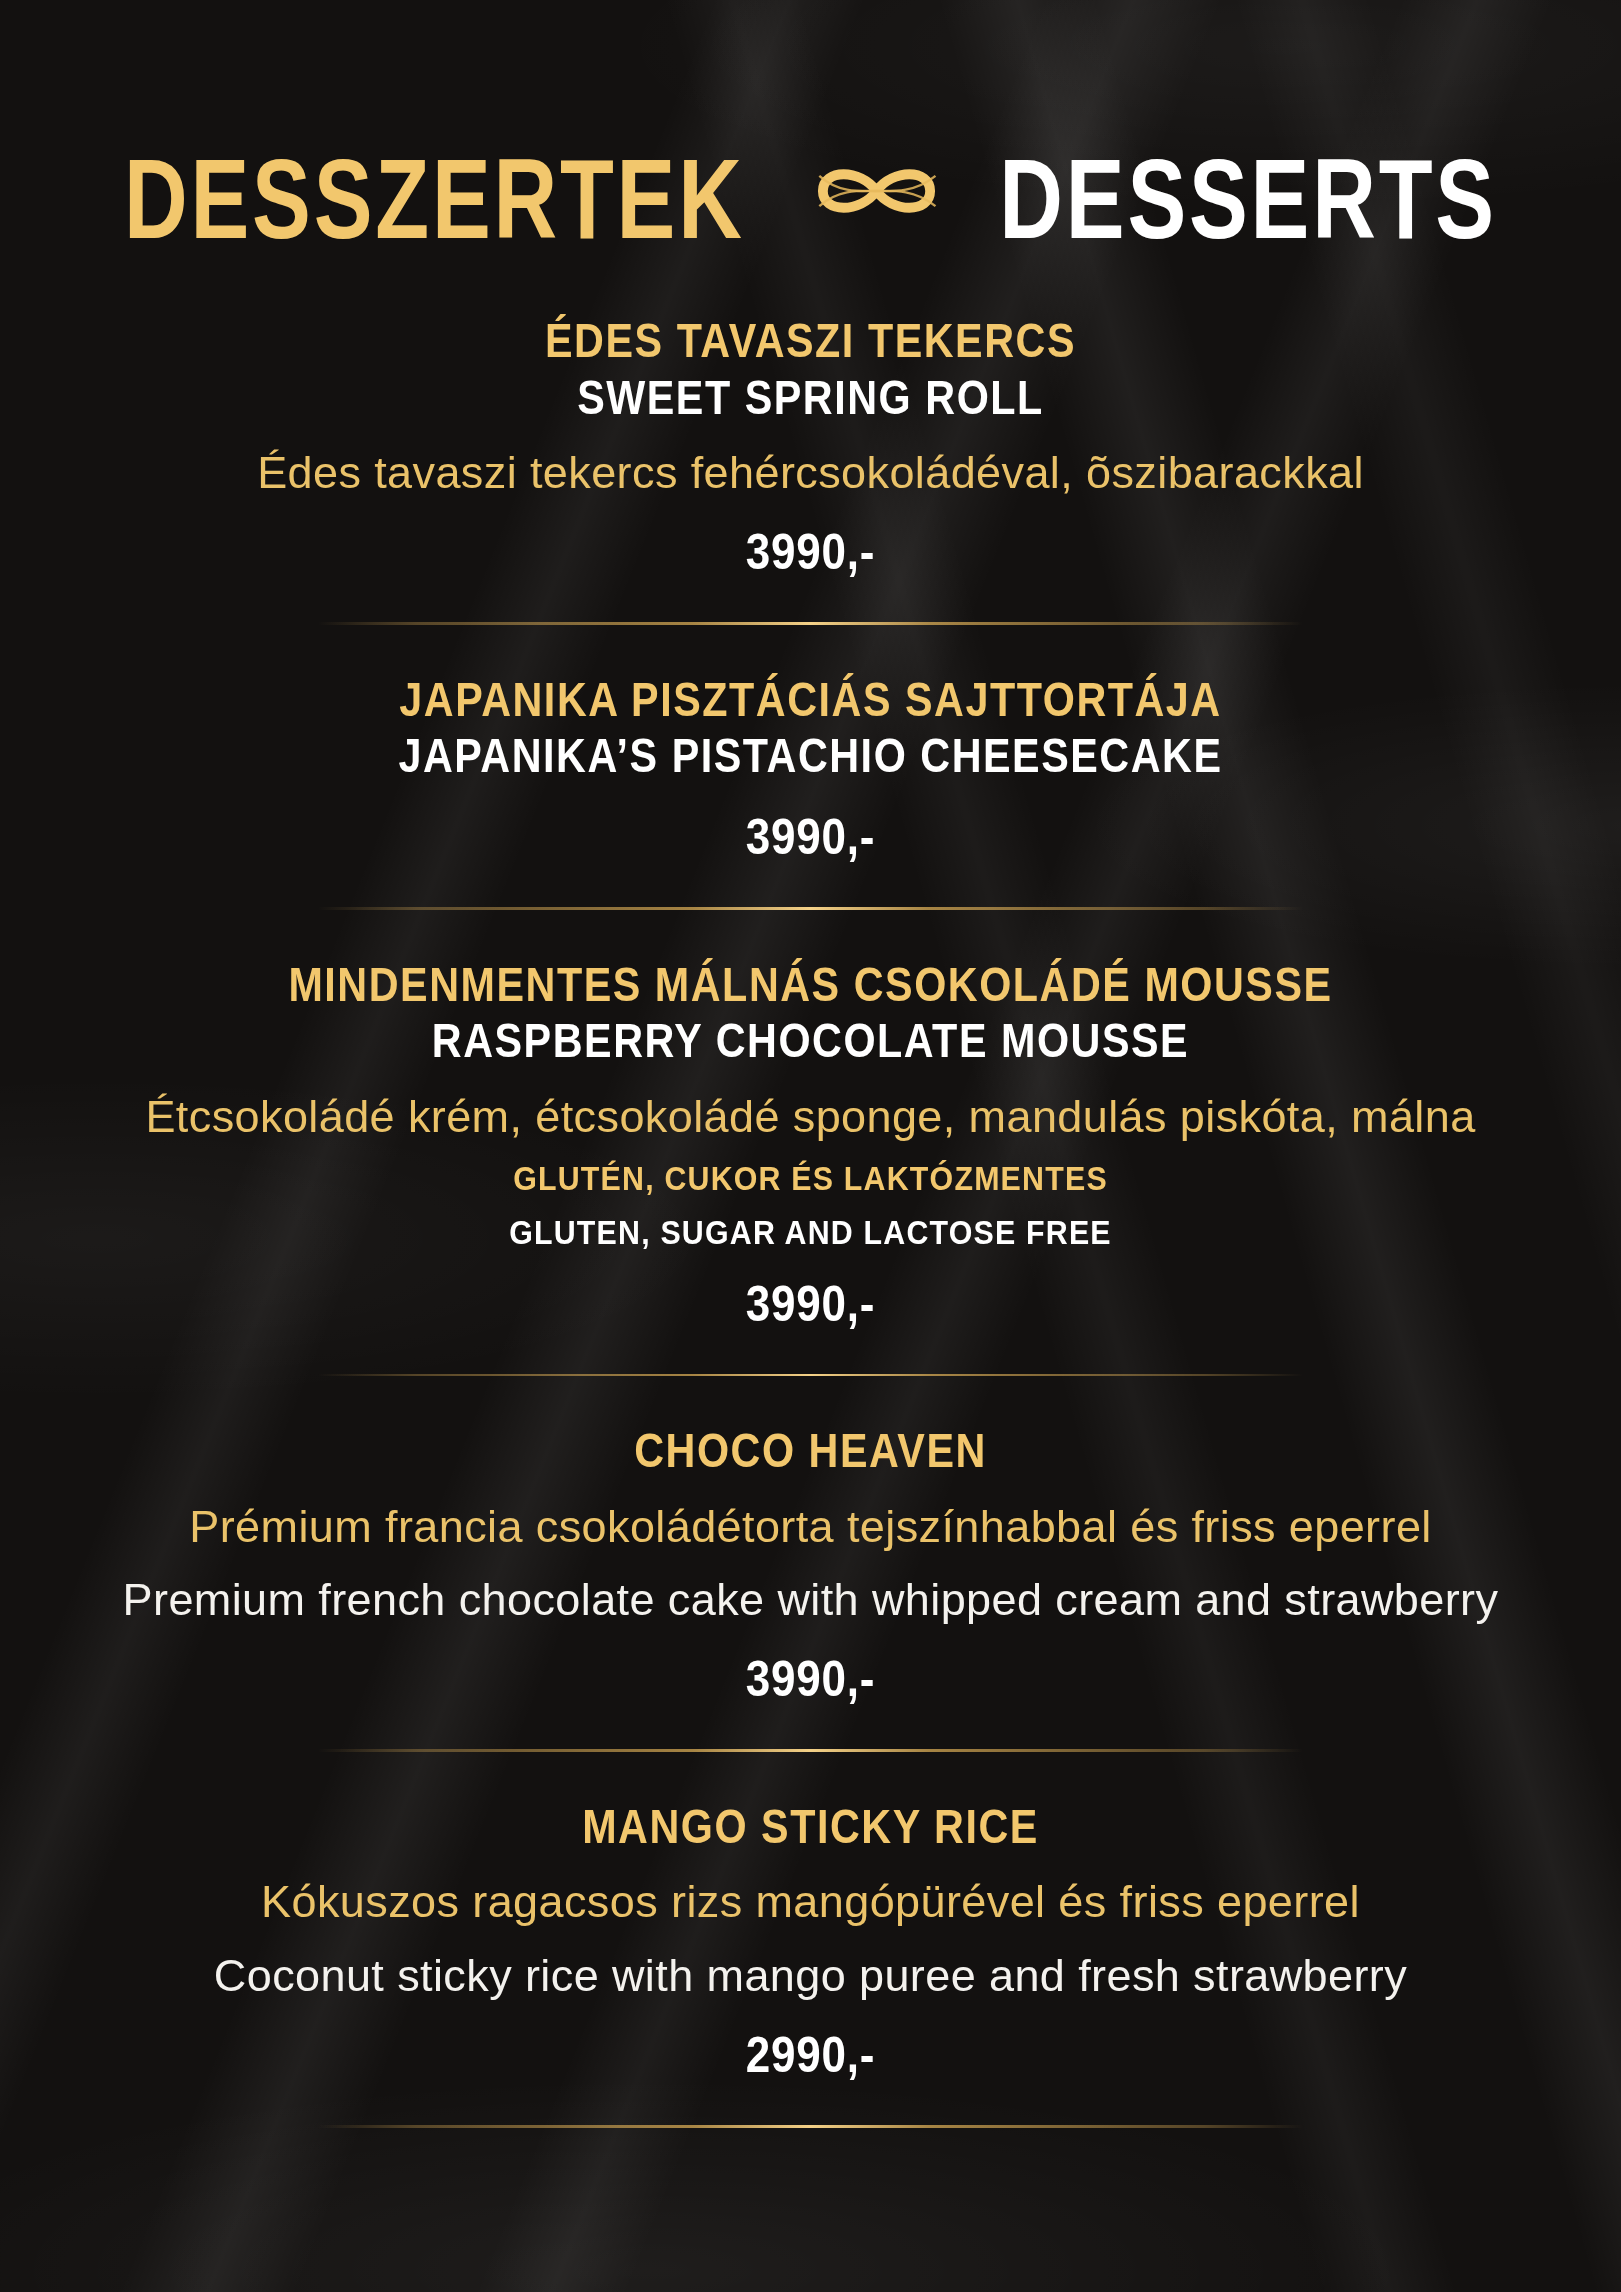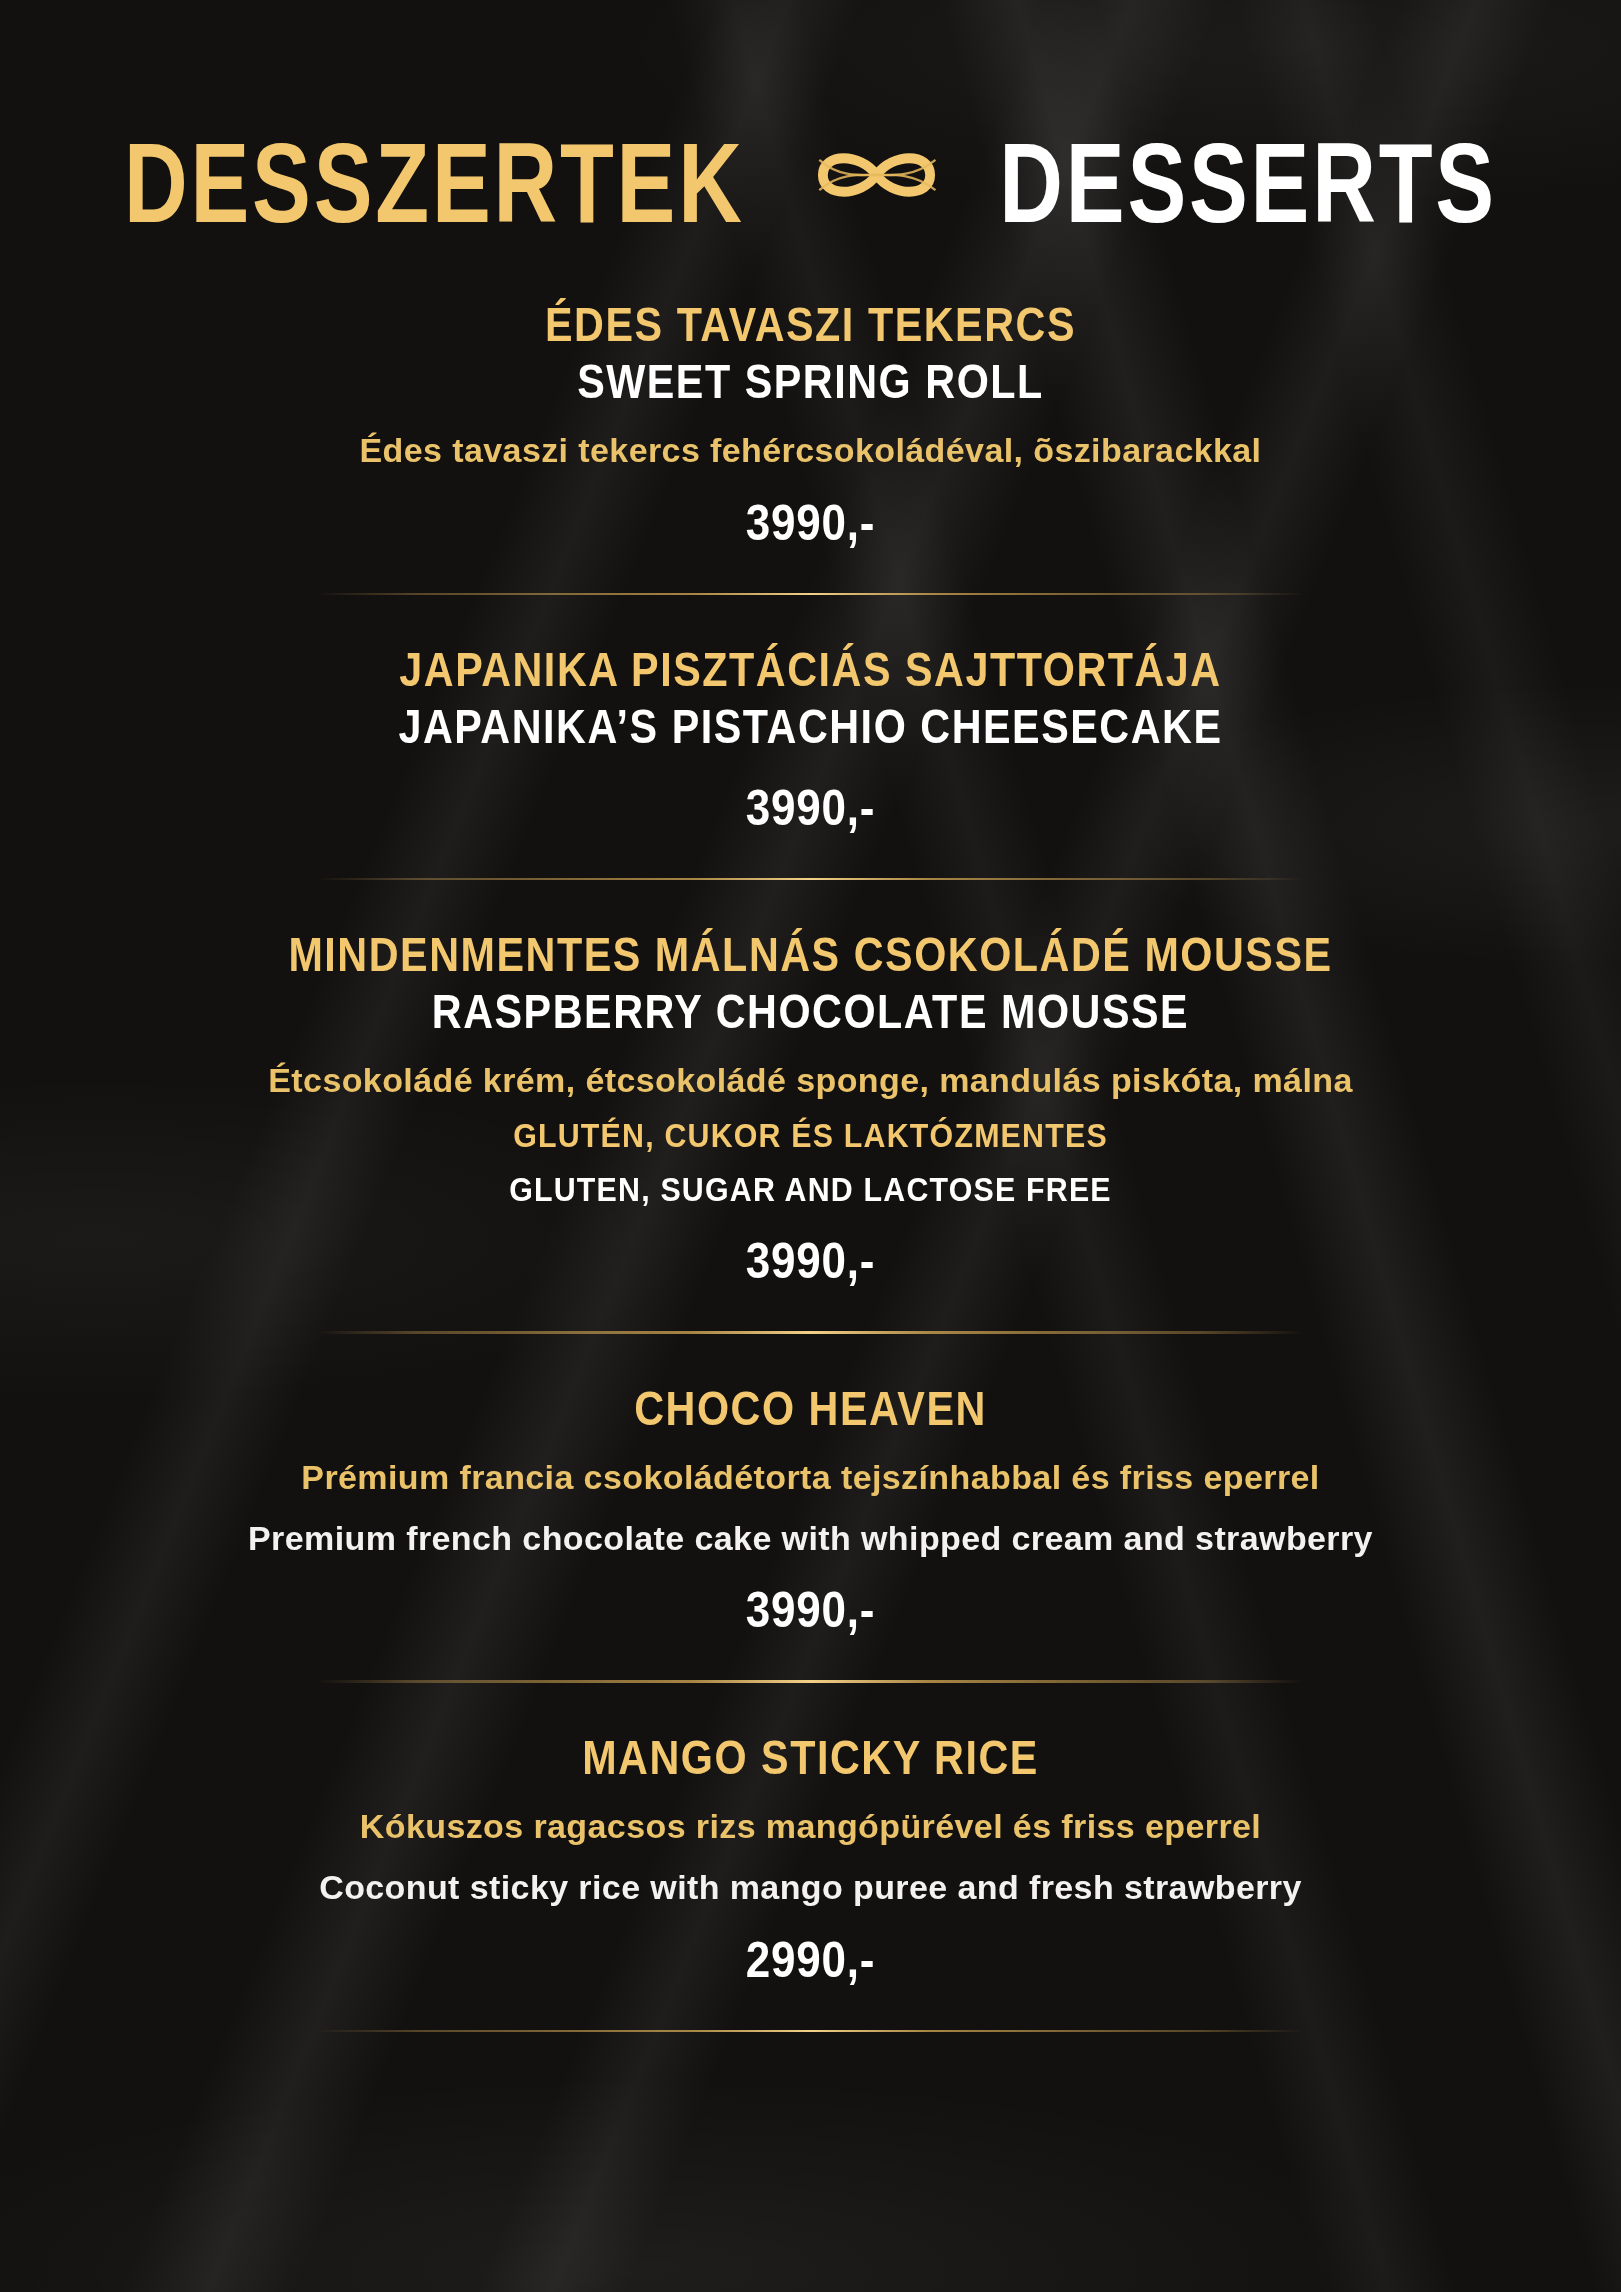--- a/index.html
+++ b/index.html
@@ -26,21 +26,21 @@
       radial-gradient(1075px 269px at 40% 99%, rgba(255,255,255,.05),  transparent 72%),
       linear-gradient(112deg,
         transparent 28%, rgba(255,255,255,.05) 31%, transparent 34%,
         transparent 41%, rgba(255,255,255,.06) 44.5%, transparent 48%,
         transparent 55%, rgba(255,255,255,.05) 58%, transparent 61%),
       linear-gradient(74deg,
         transparent 58%, rgba(255,255,255,.045) 61%, transparent 64%,
         transparent 70%, rgba(255,255,255,.06) 73.5%, transparent 77%,
         transparent 83%, rgba(255,255,255,.04) 86%, transparent 89%);
   }
-  .content{position:relative;z-index:1;padding-top:127px;}
+  .content{position:relative;z-index:1;padding-top:127px;margin-top:16px;}
 
   
   .header{position:relative;height:107px;margin:0 124px 63px 124px;}
   .title-hu,.title-en{
     position:absolute;top:0;
     font-size:113px;font-weight:800;letter-spacing:3.6px;line-height:1;
     white-space:nowrap;
   }
   .title-hu{left:0;color:var(--gold);transform:scaleX(.78);transform-origin:left center;}
   .title-en{right:0;color:var(--white);transform:scaleX(.78);transform-origin:right center;}
@@ -52,21 +52,21 @@
   
   .menu{width:100%;text-align:center;}
   .menu-item{padding:0 56px;}
   .name-hu,.name-en{
     font-size:48px;font-weight:700;letter-spacing:1.8px;line-height:1.18;
     transform:scaleX(.86);
   }
   .name-hu{color:var(--gold);}
   .name-en{color:var(--white);margin-bottom:12.5px;}
   .desc-hu,.desc-en{
-    font-size:34px;font-weight:700;letter-spacing:0.4px;line-height:1.2;
+    font-size:45px;font-weight:400;letter-spacing:0.4px;line-height:1.2;
     margin-top:19.7px;
   }
   .desc-hu{color:var(--gold-soft);}
   .desc-en{color:#f4f2ee;}
   .tag-hu,.tag-en{
     font-size:33px;font-weight:700;letter-spacing:1.3px;margin-top:16px;
     transform:scaleX(.92);
   }
   .tag-hu{color:var(--gold);}
   .tag-en{color:var(--white);}

